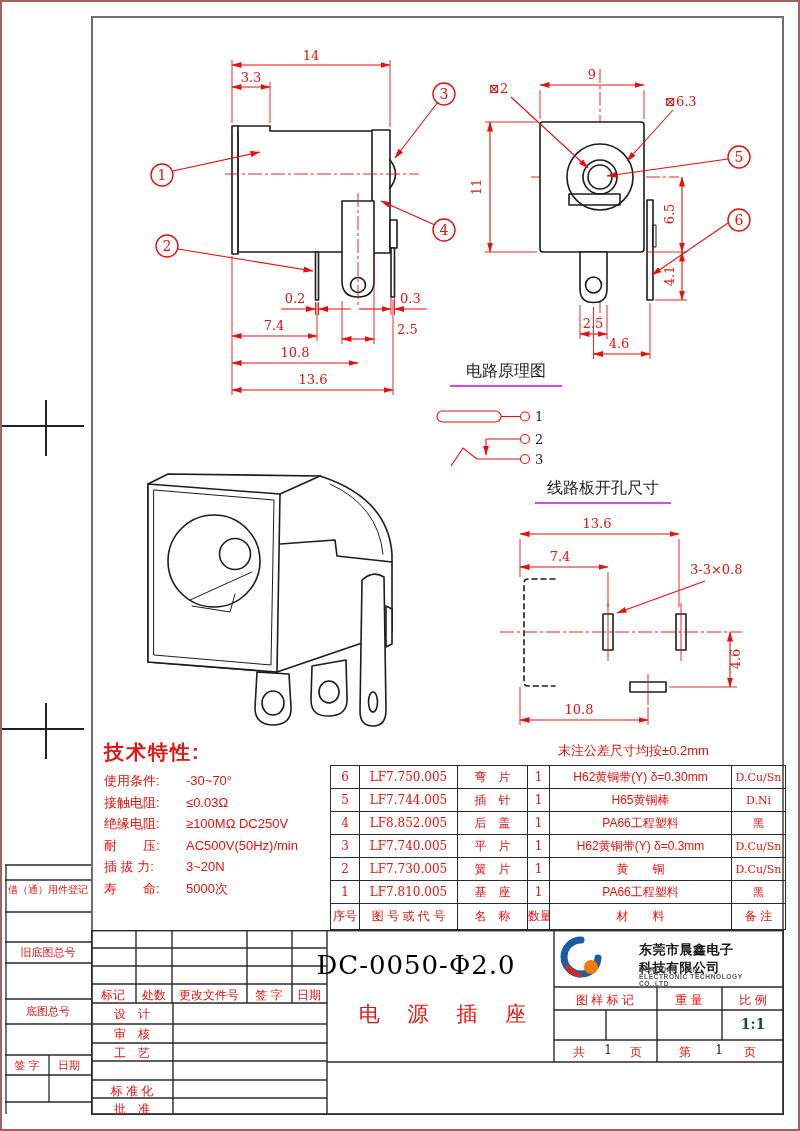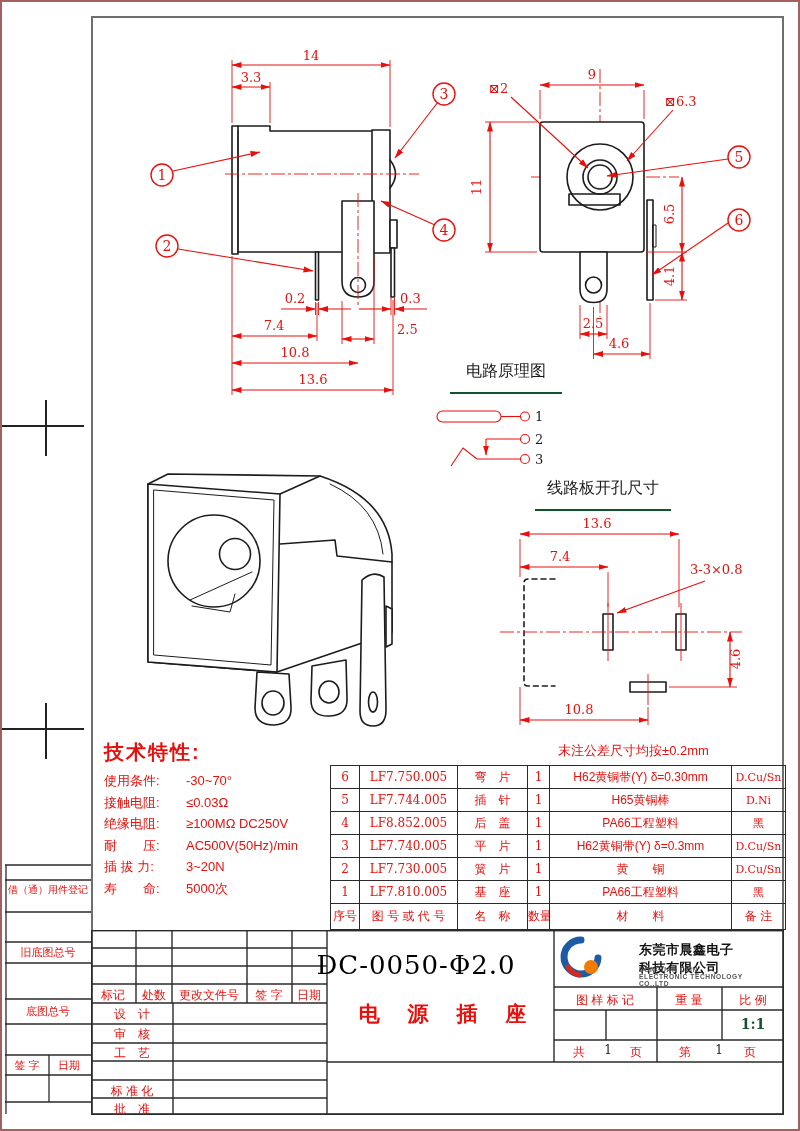--- a/index.html
+++ b/index.html
@@ -19,21 +19,21 @@
   .me{marker-end:url(#ar)}
   .ms{marker-start:url(#ar)}
   .e{stroke:#e8100c;stroke-width:.9;fill:none}
   .cl{stroke:#e8100c;stroke-width:.9;fill:none;stroke-dasharray:14 3 3 3}
   .dimt{font:13px "DejaVu Serif",serif;fill:#e8100c}
   .mid{text-anchor:middle}
   .bal{fill:#fff;stroke:#e8100c;stroke-width:1.4}
   .balt{font:14px "DejaVu Serif",serif;fill:#e8100c;text-anchor:middle}
   .pint{font:13px "DejaVu Serif",serif;fill:#1c1c1c}
   .hdg{position:absolute;font-size:16px;color:#1c1c1c;text-align:center;
-       border-bottom:2px solid #14532d;padding-bottom:10px;white-space:nowrap}
+       border-bottom:2px solid #d946ef;padding-bottom:3px;white-space:nowrap}
   .specs{position:absolute;left:102px;top:737px;color:#e8100c;white-space:nowrap}
   .specs .t{font-size:20px;font-weight:bold;letter-spacing:2px;margin-bottom:4px}
   .specs .row{font-size:13px;line-height:21.5px;display:flex}
   .specs .row .l{width:82px}
   .tol{position:absolute;left:556px;top:740px;width:224px;text-align:left;
        color:#e8100c;font-size:13px;white-space:nowrap}
   
   table.parts{position:absolute;left:328px;top:763px;width:455px;height:165px;
       border-collapse:collapse;table-layout:fixed;color:#e8100c}
   table.parts td{border:1.4px solid #2a2a2a;text-align:center;padding:0;
@@ -43,21 +43,21 @@
   .ser{font-family:"DejaVu Serif",serif}
   
   .tt{position:absolute;white-space:nowrap;transform:translateX(-50%);
       color:#e8100c;font-size:12px}
   .blk{color:#1c1c1c}
   .marg{position:absolute;white-space:nowrap;transform:translateX(-50%);
         color:#e8100c;font-size:11px}
   .code{position:absolute;left:414px;top:948px;transform:translateX(-50%);
         color:#000000;font:26px "DejaVu Serif",serif;letter-spacing:1px}
   .pname{position:absolute;left:446px;top:998px;transform:translateX(-50%);
-        color:#e8100c;font-size:21px;letter-spacing:11px;font-weight:bold}
+        color:#e8100c;font-size:21px;letter-spacing:11px;font-weight:normal}
   .comp{position:absolute;left:690px;top:939px;transform:translateX(-50%);
         color:#111;font-size:13px;font-weight:bold;letter-spacing:.5px}
   .compen{position:absolute;left:690px;top:964px;transform:translateX(-50%);
         color:#555;font-size:6.6px;letter-spacing:.6px;font-weight:bold}
   .scale{position:absolute;left:751px;top:1014px;transform:translateX(-50%);
         color:#14532d;font:bold 14px "DejaVu Serif",serif}
 </style>
 </head>
 <body>
 

